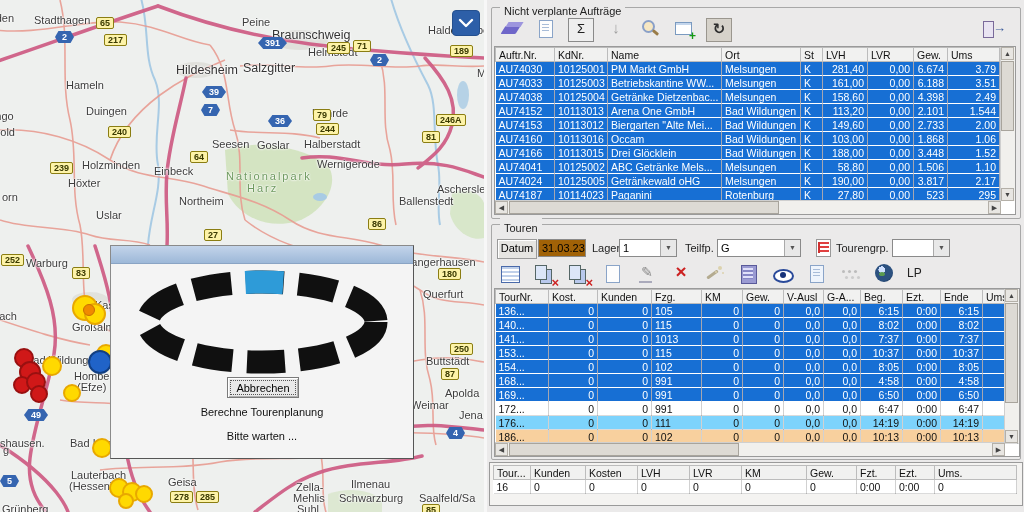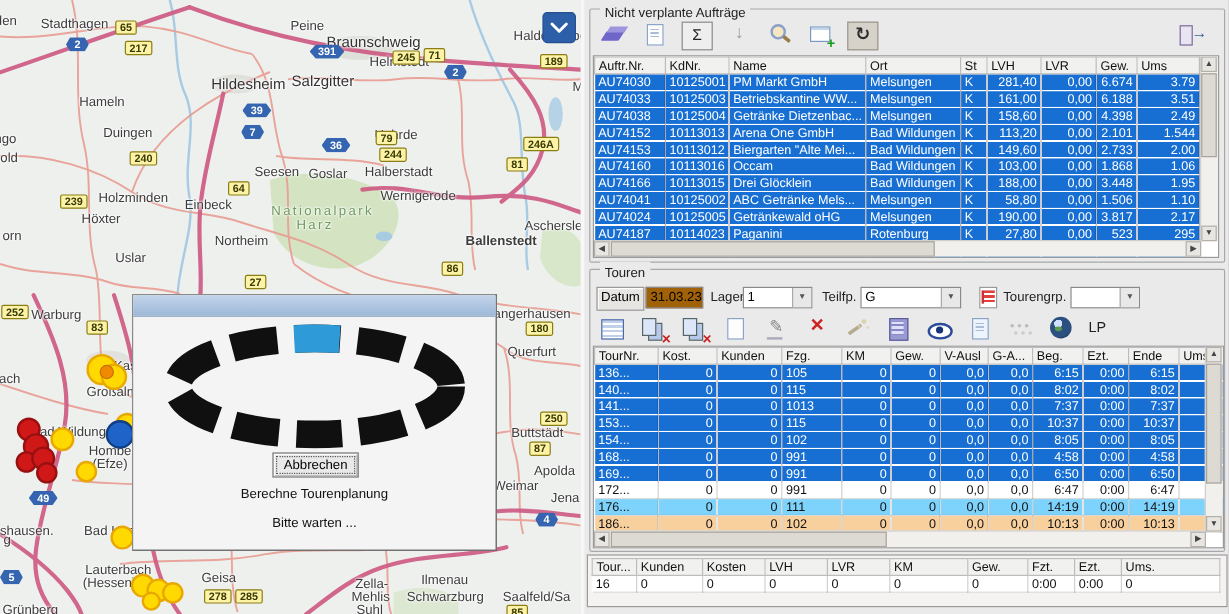--- a/index.html
+++ b/index.html
@@ -194,21 +194,21 @@
         <span class="city" style="left: 154px; top: 165px;">Einbeck</span>
         <span class="city" style="left: 179px; top: 195px; text-align: right;">Northeim</span>
         <span class="city" style="left: 96px; top: 209px;">Uslar</span>
         <span class="city" style="left: 2px; top: 191px;">orn</span>
         <span class="city" style="left: 257px; top: 139px;">Goslar</span>
         <span class="city" style="left: 304px; top: 138px;">Halberstadt</span>
         <span class="city" style="left: 317px; top: 158px;">Wernigerode</span>
         <span class="city green" style="left: 226px; top: 170px;">Nationalpark</span>
         <span class="city green" style="left: 247px; top: 182px;">Harz</span>
         <span class="city" style="left: 437px; top: 183px;">Aschersleben</span>
-        <span class="city" style="left: 388px; top: 195px; font-weight: bold;">Ballenstedt</span>
+        <span class="city" style="left: 399px; top: 195px;">Ballenstedt</span>
         <span class="city" style="left: 404px; top: 256px;">Sangerhausen</span>
         <span class="city" style="left: 423px; top: 288px;">Querfurt</span>
         <span class="city" style="left: 426px; top: 355px;">Buttstädt</span>
         <span class="city" style="left: 445px; top: 387px;">Apolda</span>
         <span class="city" style="left: 411px; top: 399px;">Weimar</span>
         <span class="city" style="left: 459px; top: 409px;">Jena</span>
         <span class="city" style="left: 26px; top: 257px;">Warburg</span>
         <span class="city" style="left: -24px; top: 310px;">Korbach</span>
         <span class="city" style="left: 95px; top: 299px;">Kassel</span>
         <span class="city" style="left: 72px; top: 321px;">Großalmerode</span>
@@ -400,21 +400,21 @@
               </tr>
               <tr class="sel">
                 <td>AU74166</td>
                 <td>10113015</td>
                 <td>Drei Glöcklein</td>
                 <td>Bad Wildungen</td>
                 <td>K</td>
                 <td class="r">188,00</td>
                 <td class="r">0,00</td>
                 <td class="r">3.448</td>
-                <td class="r">1.95</td>
+                <td class="r">1.52</td>
               </tr>
               <tr class="sel">
                 <td>AU74041</td>
                 <td>10125002</td>
                 <td>ABC Getränke Mels...</td>
                 <td>Melsungen</td>
                 <td>K</td>
                 <td class="r">58,80</td>
                 <td class="r">0,00</td>
                 <td class="r">1.506</td>

